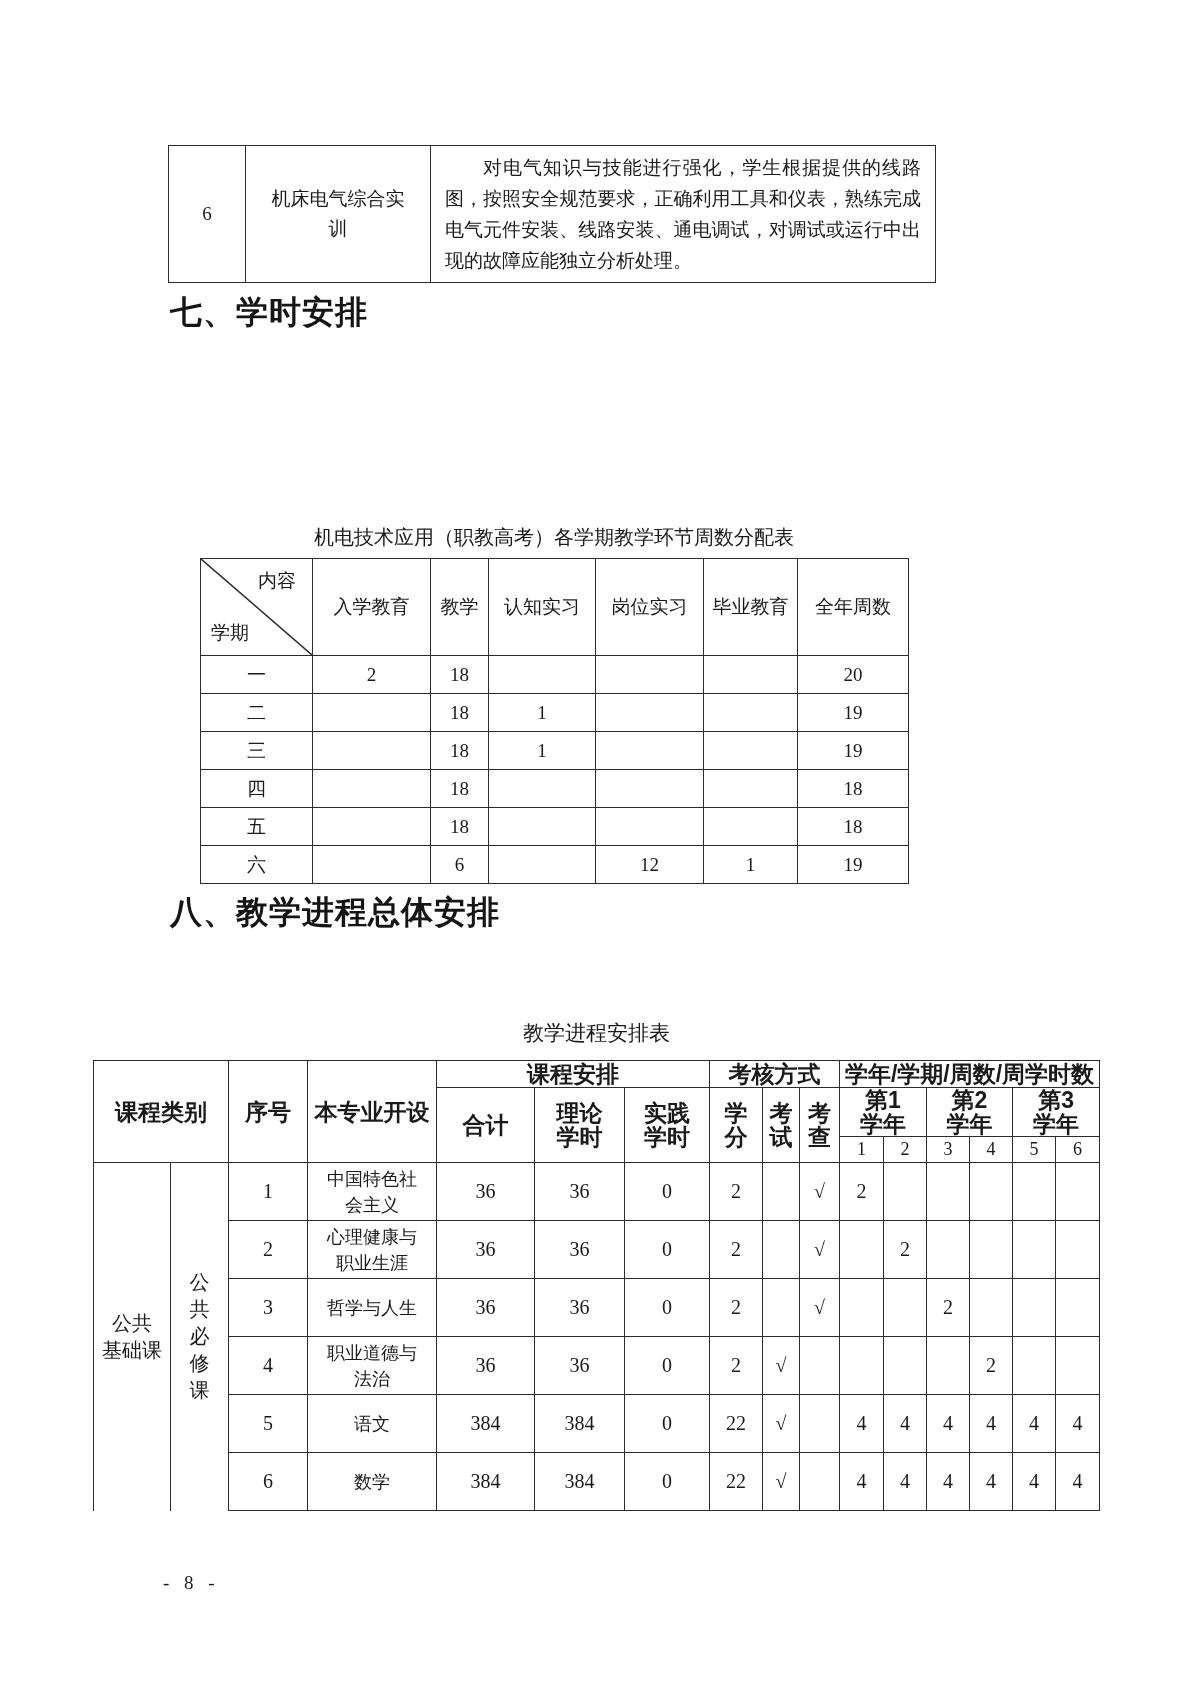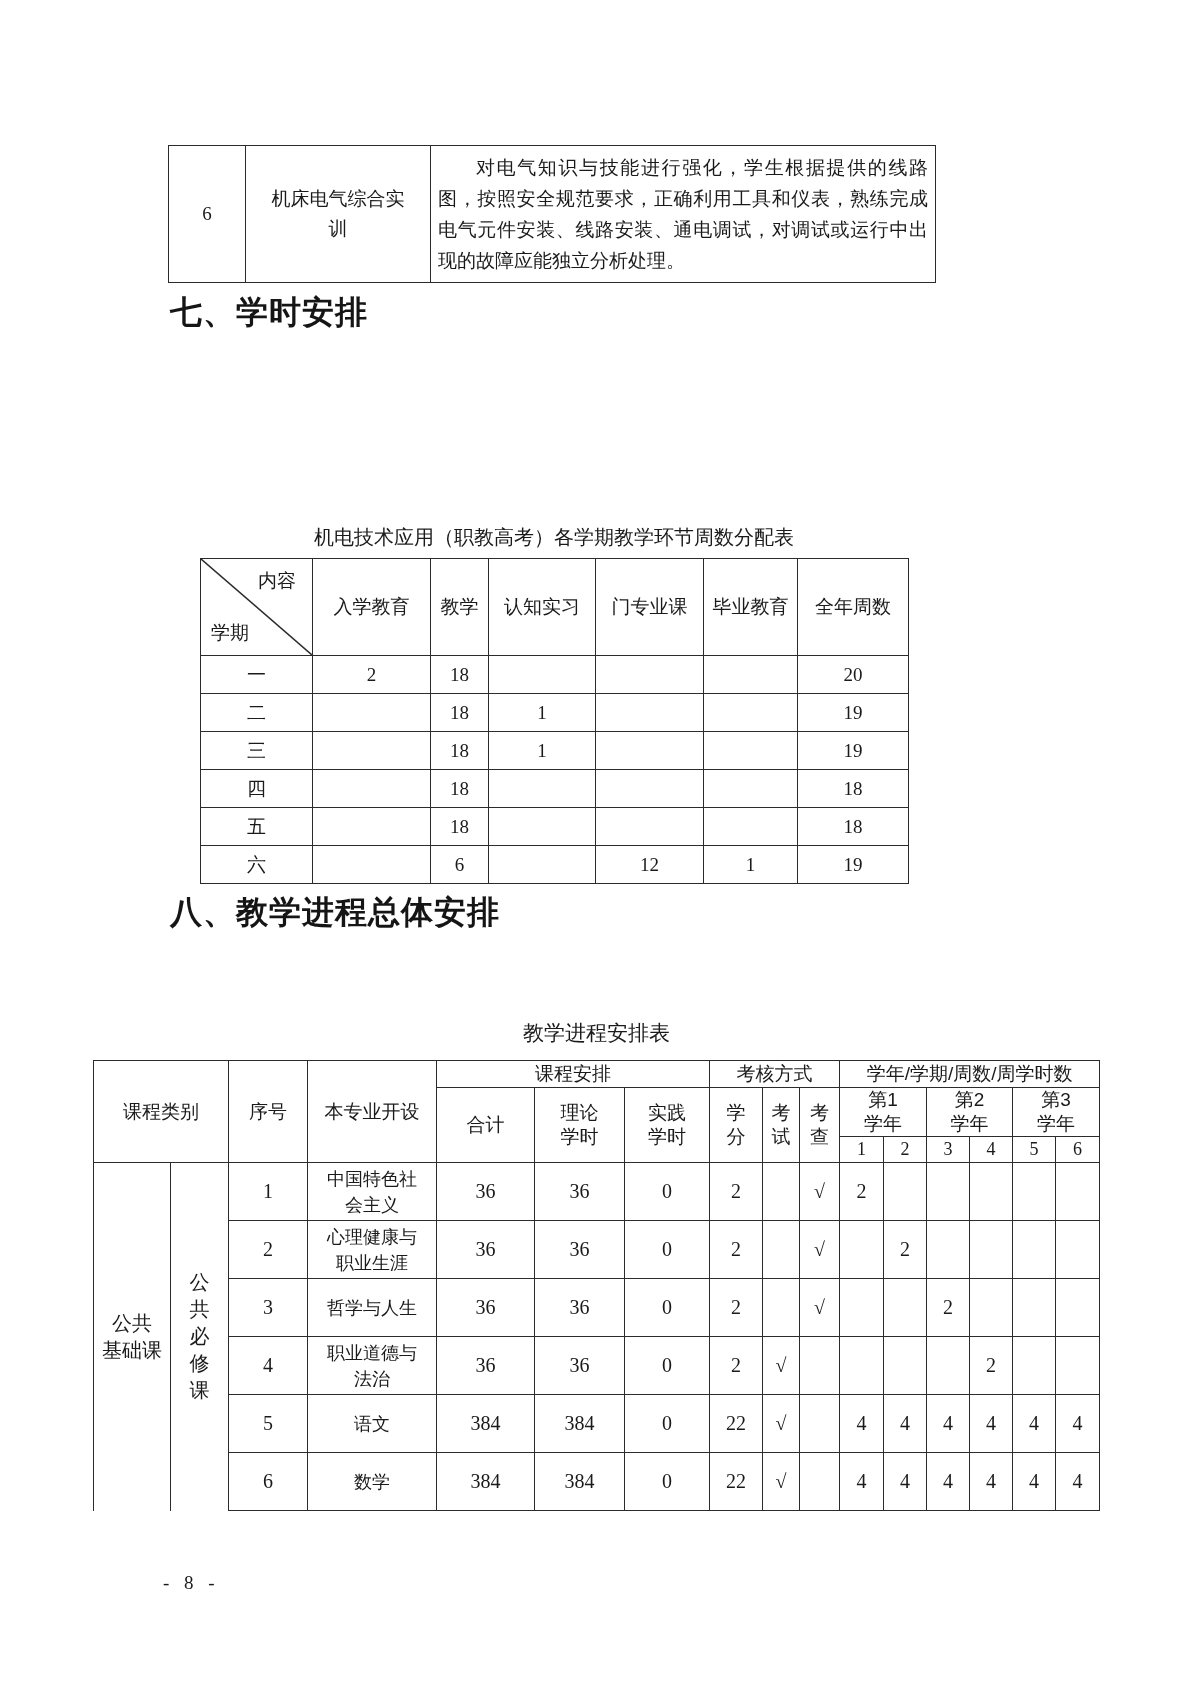--- a/index.html
+++ b/index.html
@@ -24,21 +24,21 @@
     overflow: hidden;
   }
 
   
   .top-table { position: absolute; left: 168px; top: 145px; width: 767px; font-size: 19px; }
   .top-table tr { height: 127px; }
   .top-table .desc {
     white-space: normal;
     text-align: justify;
     text-indent: 2em;
-    padding: 6px 7px;
+    padding: 6px 14px;
     line-height: 31px;
     vertical-align: middle;
   }
   .top-table .course { line-height: 30px; }
 
   
   .h-sec {
     position: absolute;
     font-family: "Liberation Sans", "DejaVu Sans", sans-serif;
     font-weight: bold;
@@ -67,21 +67,21 @@
 
   
   .t2-title {
     position: absolute; left: 93px; top: 1019px; width: 1007px; text-align: center;
     font-family: "Liberation Sans", "DejaVu Sans", sans-serif;
     font-weight: normal; font-size: 21px;
   }
   .sched-table { position: absolute; left: 93px; top: 1060px; width: 1007px; font-size: 18px; }
   .sched-table .hb {
     font-family: "Liberation Sans", "DejaVu Sans", sans-serif;
-    font-weight: normal; font-size: 19px; line-height: 24px;
+    font-weight: bold; font-size: 23px; line-height: 24px;
   }
   .sched-table tr.h1 { height: 27px; }
   .sched-table tr.h2 { height: 46px; }
   .sched-table tr.h3 { height: 26px; }
   .sched-table tbody tr { height: 58px; }
   .sched-table tbody td { font-size: 20px; line-height: 27px; }
   .sched-table td.cname { font-size: 18px; line-height: 26px; }
   .sched-table .semnum { font-size: 18px; }
   .vgroup { font-size: 18px; line-height: 30px; }
   .cut { border-bottom: none; }
@@ -128,21 +128,21 @@
         <td class="corner">
           <svg viewBox="0 0 112 92" preserveAspectRatio="none">
               <line x1="0" y1="0" x2="112" y2="92"></line>
             </svg>
           <span class="c-top">内容</span>
           <span class="c-bot">学期</span>
         </td>
         <th>入学教育</th>
         <th>教学</th>
         <th>认知实习</th>
-        <th>门专业课</th>
+        <th>岗位实习</th>
         <th>毕业教育</th>
         <th>全年周数</th>
       </tr>
     </thead>
     <tbody>
       <tr>
         <td>一</td>
         <td>2</td>
         <td>18</td>
         <td></td>

